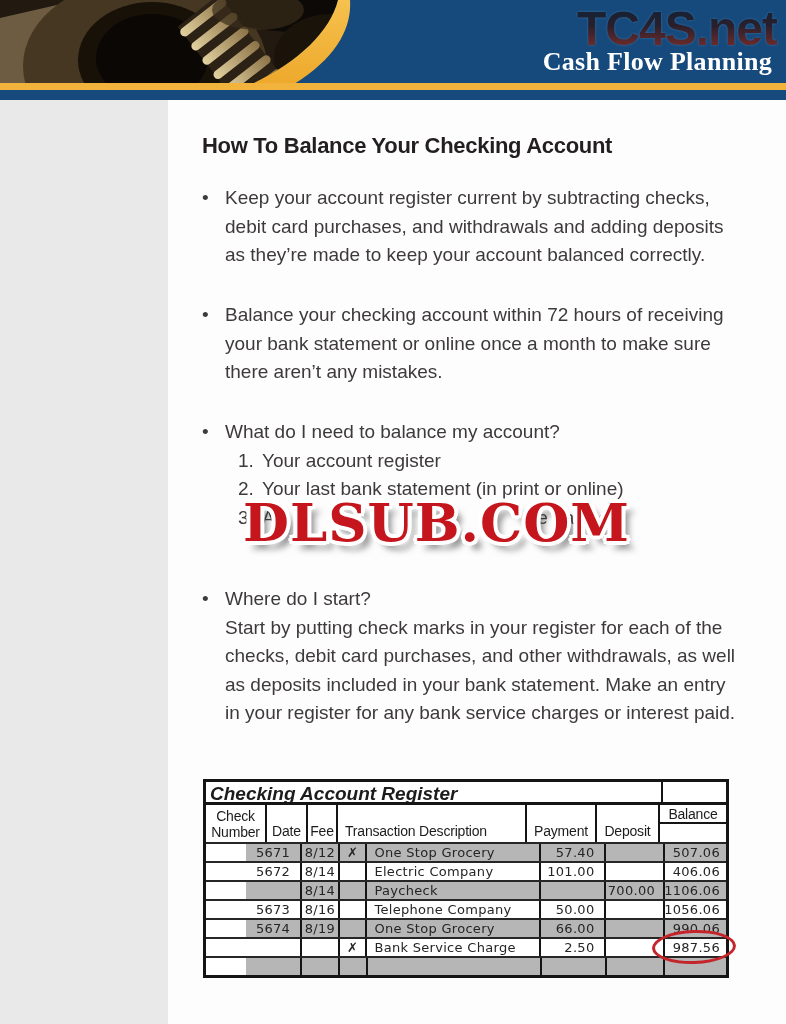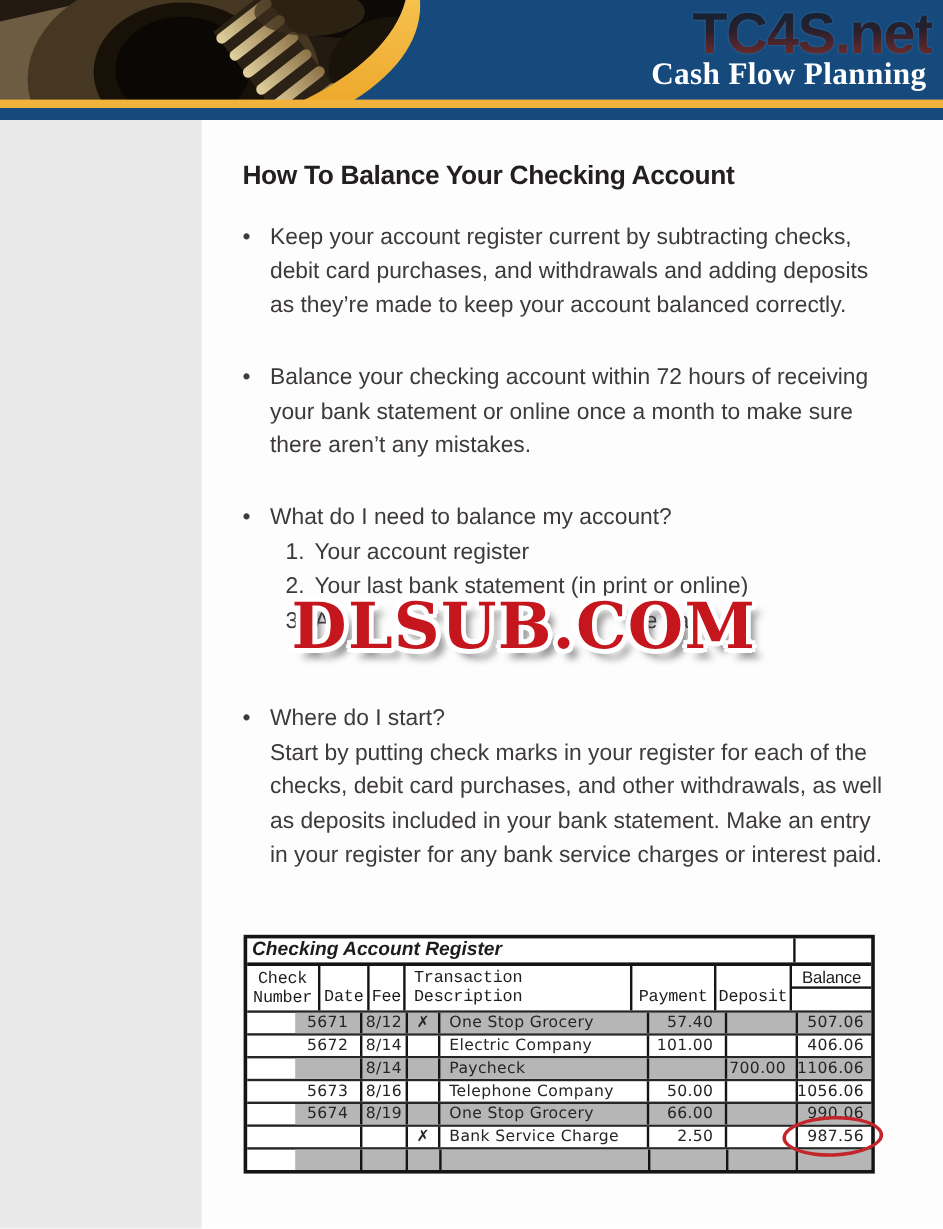--- a/index.html
+++ b/index.html
@@ -41,25 +41,25 @@
 
   
   .register{position:absolute;left:203px;top:779px;width:526px;
     border:3px solid #151515;background:#ffffff;box-sizing:border-box;color:#1c1c1c;}
   .rrow{display:flex;box-sizing:border-box;}
   .rrow>div{box-sizing:border-box;overflow:hidden;}
   .c1{width:59px;} .c2{width:41px;} .c3{width:30px;} .c4{width:189px;}
   .c5{width:70px;} .c6{width:63px;} .c7{width:68px;}
   .vline{border-left:2px solid #151515;}
   .title-row{height:23px;border-bottom:3px solid #151515;}
-  .reg-title{font-style:italic;font-weight:bold;font-size:16px;padding:1px 0 0 4px;
+  .reg-title{font-style:italic;font-weight:bold;font-size:19px;padding:1px 0 0 4px;
     width:480px;white-space:nowrap;}
   .title-spacer{width:68px;}
   .head-row{height:37px;font-size:14px;letter-spacing:-0.2px;}
-  .hc{display:flex;align-items:flex-end;justify-content:center;padding-bottom:3px;font-family:Liberation Mono, monospace;}
+  .hc{display:flex;align-items:flex-end;justify-content:center;padding-bottom:3px;}
   .hc.two-line{flex-direction:column;align-items:center;justify-content:center;
     line-height:16px;padding-bottom:0;}
   .hc.left{justify-content:flex-start;padding-left:7px;}
   .bal-head{display:flex;flex-direction:column;padding:0;gap:20px;}
   .bal-label{text-align:center;border-bottom:2px solid #151515;line-height:16px;padding-top:1px;}
   .hand{font-family:cursive,"DejaVu Sans",sans-serif;font-size:13px;letter-spacing:0.3px;
     color:#252525;padding-left:40px;}
   .bal-start{flex:1;text-align:left;padding:2px 4px 0 16px;}
   .drow{height:19px;border-top:2px solid #262626;}
   .drow>div{display:flex;align-items:center;}

